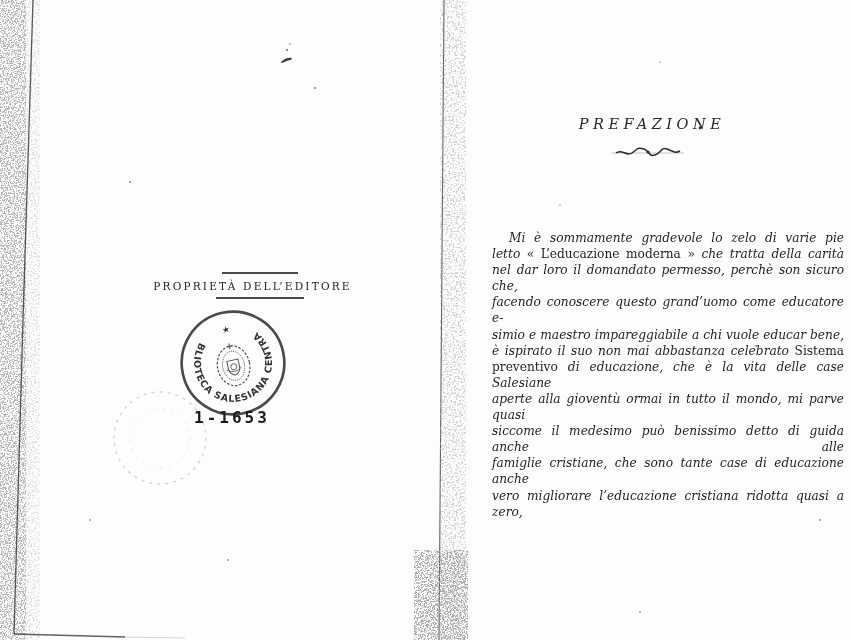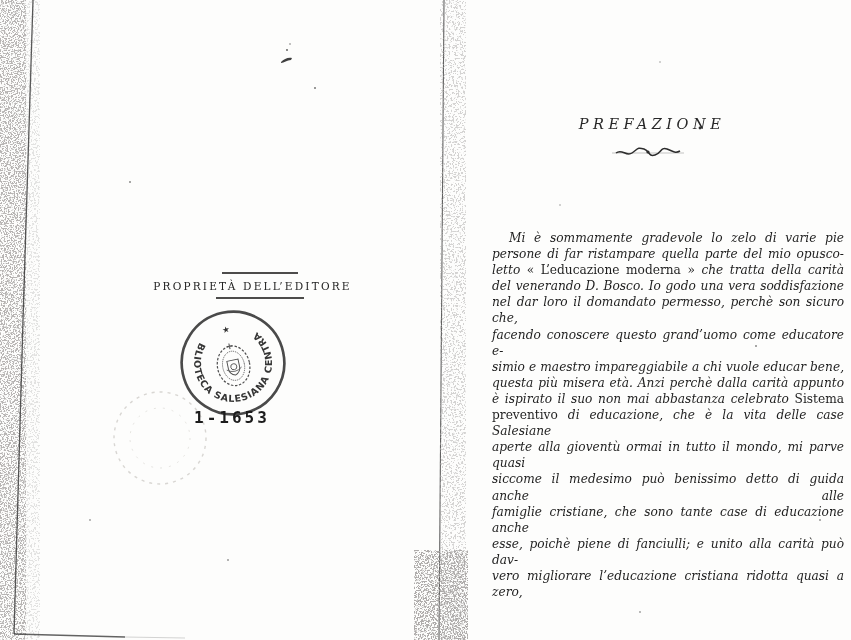--- a/index.html
+++ b/index.html
@@ -112,30 +112,26 @@
     <h1 class="title">PREFAZIONE</h1>
 
     <svg class="flourish" width="72" height="16" viewBox="0 0 72 16">
       <path d="M0,8 H72" stroke="#4a4a4a" stroke-width="0.6" opacity="0.55" fill="none"></path>
       <path d="M4,8 C10,3 14,12 20,8 C26,4 25,2 32,4 C38,6 36,12 43,10 C50,8 48,2 55,4 C61,6 63,9 68,6" stroke="#2d2d2d" stroke-width="1.5" fill="none"></path>
       <circle cx="36" cy="7" r="1.6" fill="#2d2d2d"></circle>
     </svg>
 
     <div class="paragraph">
         <div class="bline indent"><span>Mi è sommamente gradevole lo zelo di varie pie</span></div>
-        <div class="bline"><span>persone di far ristampare quella parte del mio opusco-</span></div>
         <div class="bline"><span>letto </span><span class="rm">« L’educazione moderna »</span><span> che tratta della carità</span></div>
-        <div class="bline"><span>del venerando D. Bosco. Io godo una vera soddisfazione</span></div>
         <div class="bline"><span>nel dar loro il domandato permesso, perchè son sicuro che,</span></div>
         <div class="bline"><span>facendo conoscere questo grand’uomo come educatore e-</span></div>
         <div class="bline"><span>simio e maestro impareggiabile a chi vuole educar bene,</span></div>
-        <div class="bline"><span>questa più misera età. Anzi perchè dalla carità appunto</span></div>
         <div class="bline"><span>è ispirato il suo non mai abbastanza celebrato </span><span class="rm">Sistema</span></div>
         <div class="bline"><span class="rm">preventivo</span><span> di educazione, che è la vita delle case Salesiane</span></div>
         <div class="bline"><span>aperte alla gioventù ormai in tutto il mondo, mi parve quasi</span></div>
         <div class="bline"><span>siccome il medesimo può benissimo detto di guida anche alle</span></div>
         <div class="bline"><span>famiglie cristiane, che sono tante case di educazione anche</span></div>
-        <div class="bline"><span>esse, poichè piene di fanciulli; e unito alla carità può dav-</span></div>
         <div class="bline"><span>vero migliorare l’educazione cristiana ridotta quasi a zero,</span></div>
       </div>
   </div>
 
 </div>
 
 </body></html>

